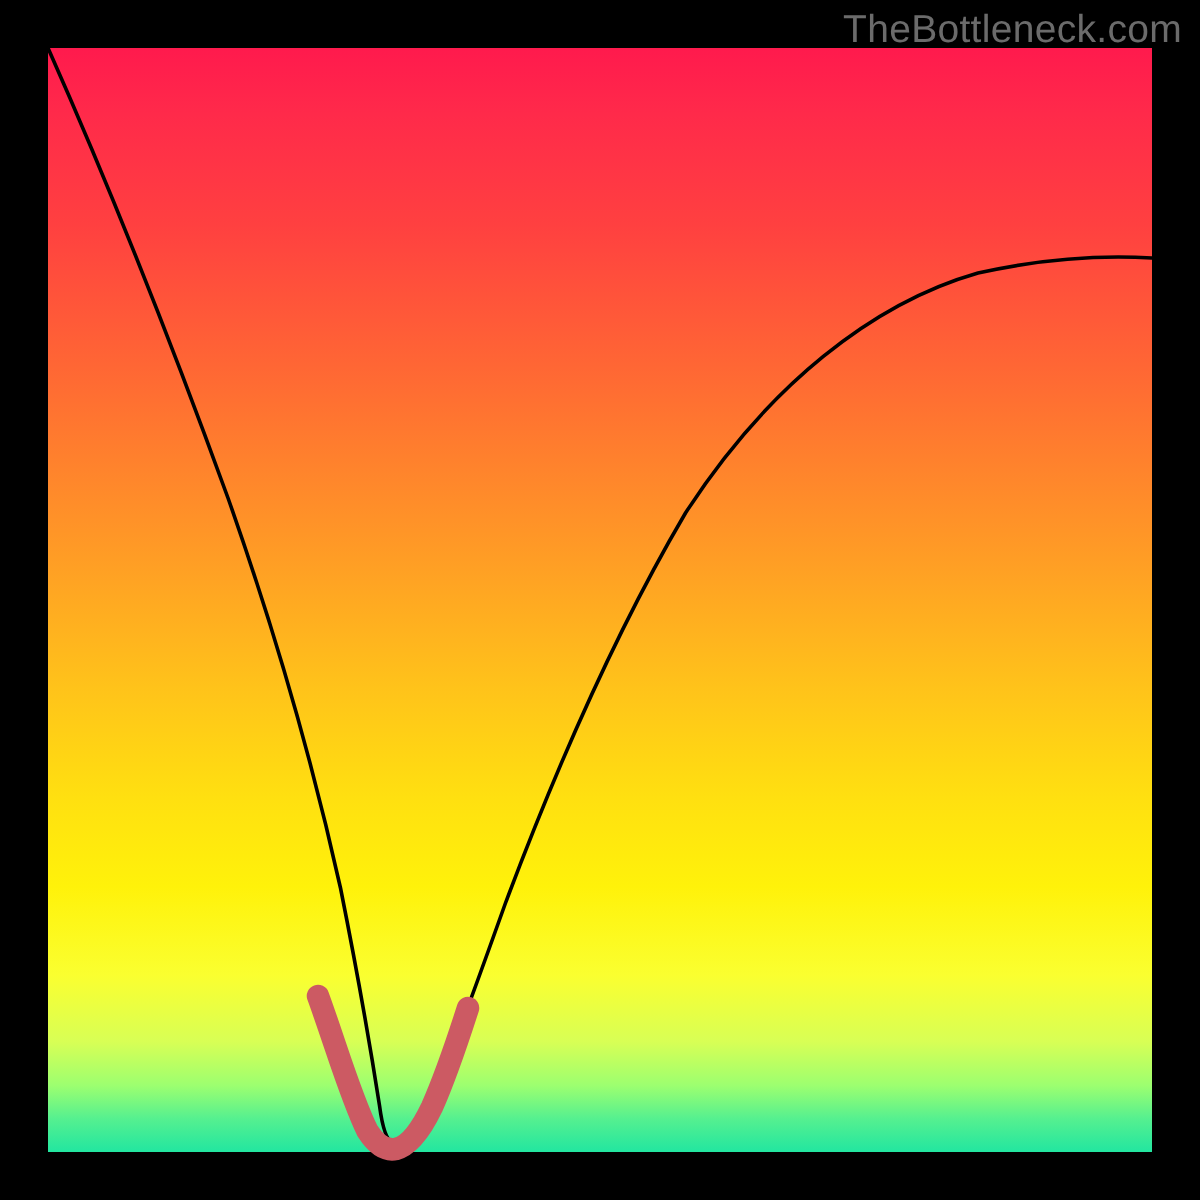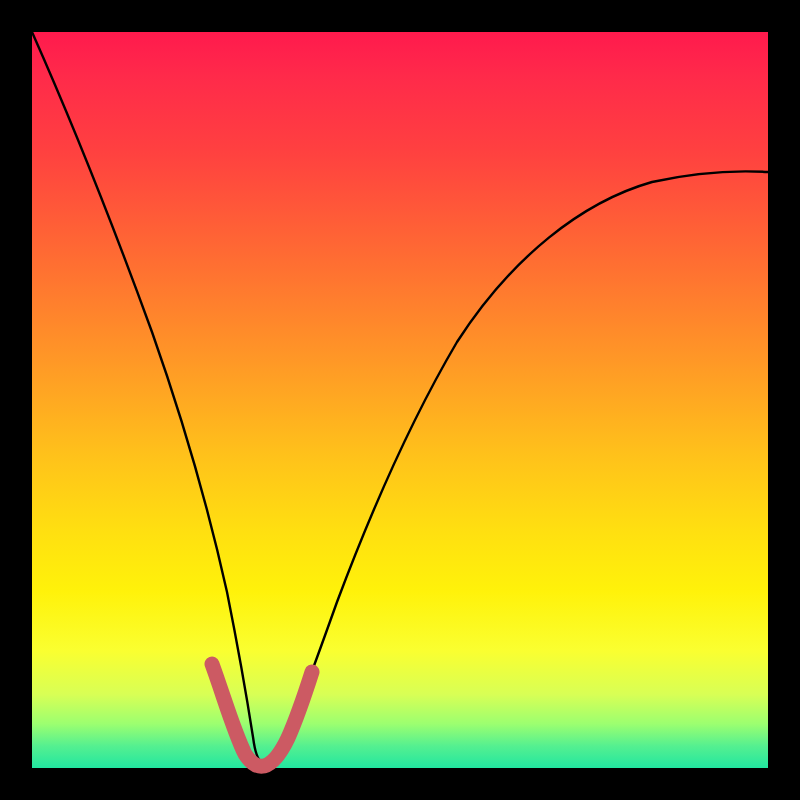--- a/index.html
+++ b/index.html
@@ -59,20 +59,21 @@
     width: 736px;
     height: 736px;
     overflow: visible;
   }
 </style>
 </head>
 <body>
 
 <div class="frame">
 
+  <div class="watermark">TheBottleneck.com</div>
 
   <div class="plot-area">
     <svg class="curve" viewBox="0 0 736 736">
 
       <path d="M 0 0
                C 40 90, 80 190, 120 300
                C 150 385, 175 470, 195 560
                C 205 610, 214 660, 221 705
                Q 224 728, 230 730
                Q 238 732, 248 716

